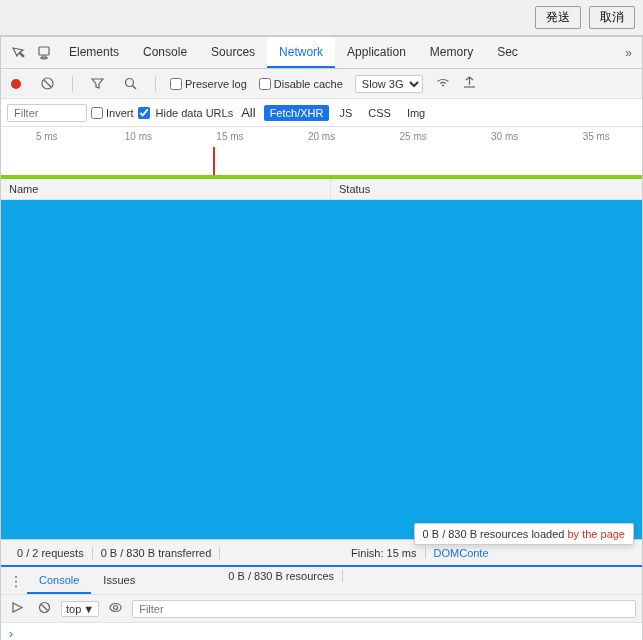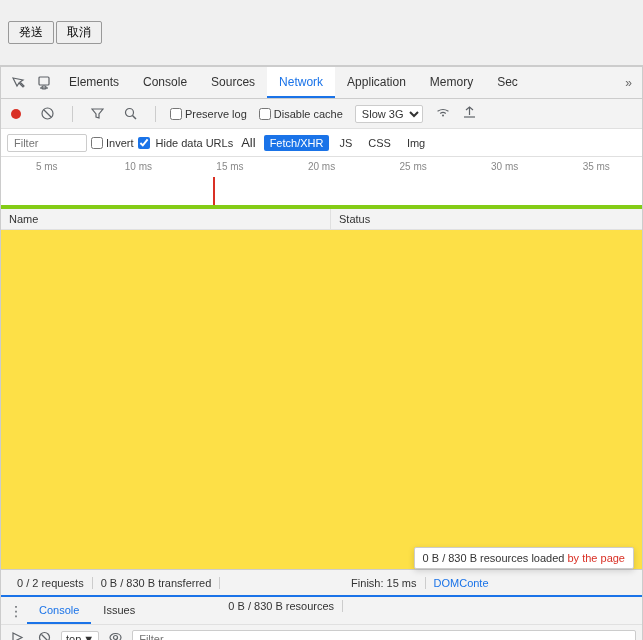--- a/index.html
+++ b/index.html
@@ -225,21 +225,21 @@
       top: 0;
       bottom: 0;
       width: 2px;
       background: #d93025;
     }
 
     
     .table-area {
       flex: 1;
       overflow: auto;
-      background: #fde047;
+      background: #0ea5e9;
     }
     .table-header {
       display: flex;
       background: #f3f3f3;
       border-bottom: 1px solid #e0e0e0;
       position: sticky;
       top: 0;
     }
     .table-col-name {
       width: 330px;
@@ -281,21 +281,21 @@
     }
     .status-item:last-child { border-right: none; }
     .status-link {
       color: #1a73e8;
       cursor: pointer;
       text-decoration: none;
       padding: 0 8px;
     }
     .tooltip-box {
       position: absolute;
-      bottom: 26px;
+      bottom: 20px;
       right: 8px;
       background: #fff;
       border: 1px solid #ccc;
       border-radius: 2px;
       padding: 4px 8px;
       font-size: 11px;
       color: #333;
       box-shadow: 0 2px 6px rgba(0,0,0,0.15);
       white-space: nowrap;
       z-index: 10;
@@ -383,21 +383,21 @@
       font-size: 12px;
     }
     .console-chevron {
       color: #1a73e8;
       font-size: 12px;
     }
   </style>
 </head>
 <body>
 
-<div style="background:#f0f0f0; padding:21px 8px; display:flex; gap:2px; align-items:center; border-bottom:1px solid #ccc;">
+<div style="background:#f0f0f0; padding:6px 8px; display:flex; gap:8px; align-items:center; border-bottom:1px solid #ccc;justify-content:flex-end;">
   <button class="btn-jp">発送</button>
   <button class="btn-jp">取消</button>
 </div>
 
 <div class="devtools">
 
   <div class="tab-bar">
     <button class="tab-icon-btn" title="Inspect element">
       <svg width="14" height="14" viewBox="0 0 14 14" fill="none">
         <path d="M2 2 L6 10 L8 7 L12 11 L13 10 L9 6 L12 4 Z" stroke="#5f6368" stroke-width="1.2" fill="none"></path>

